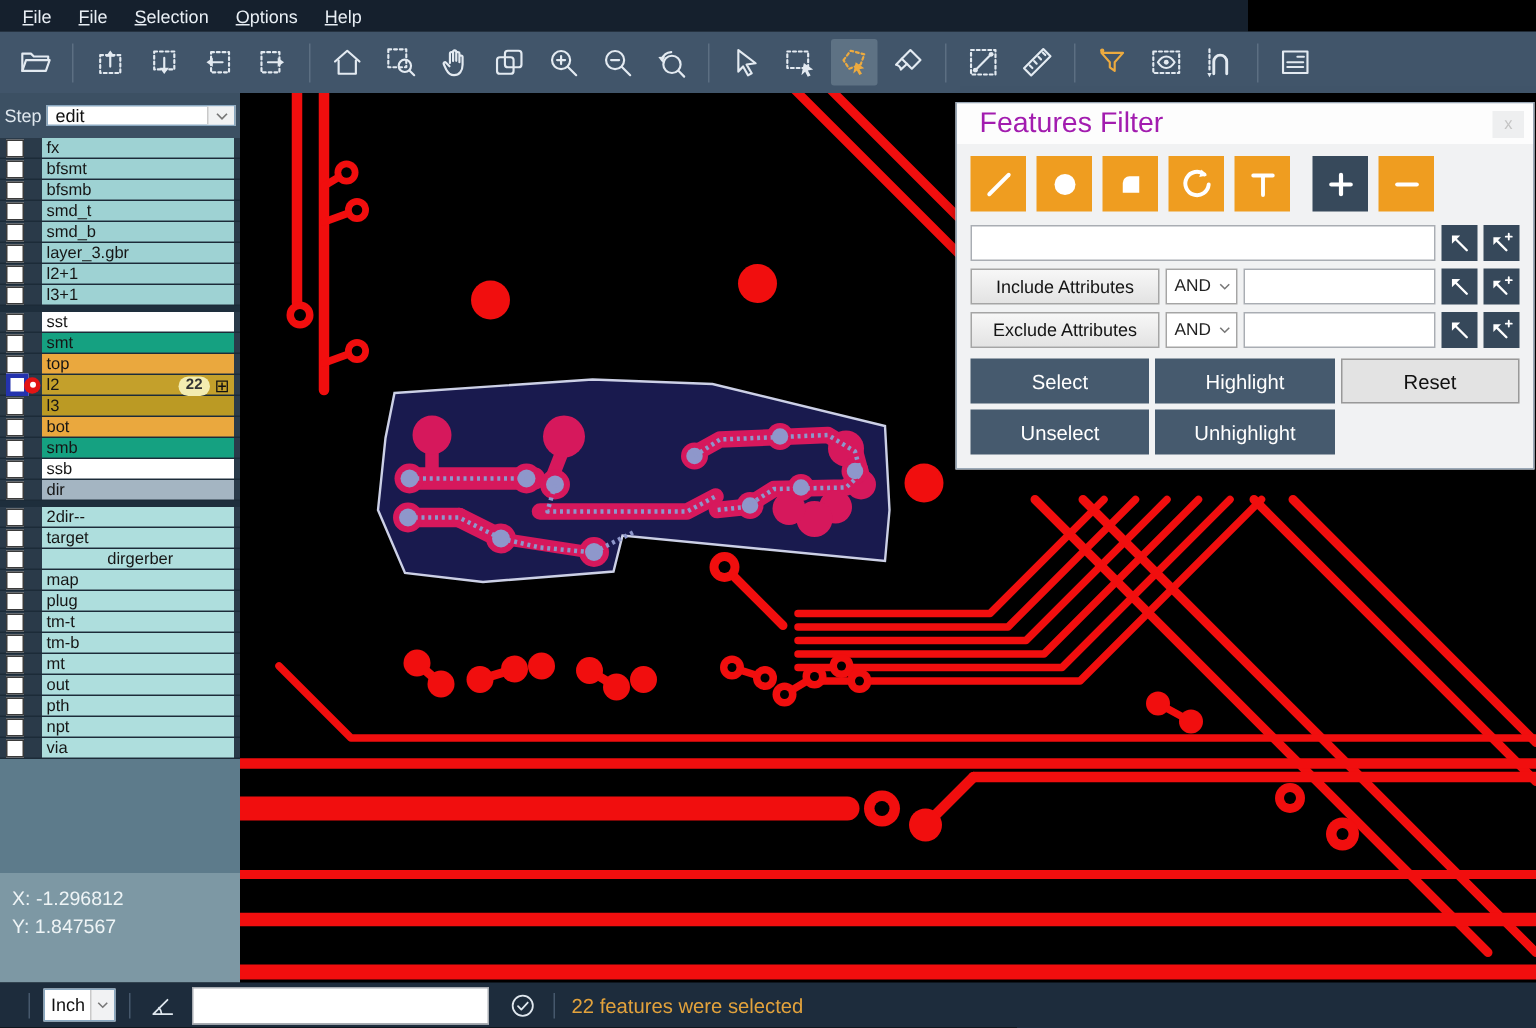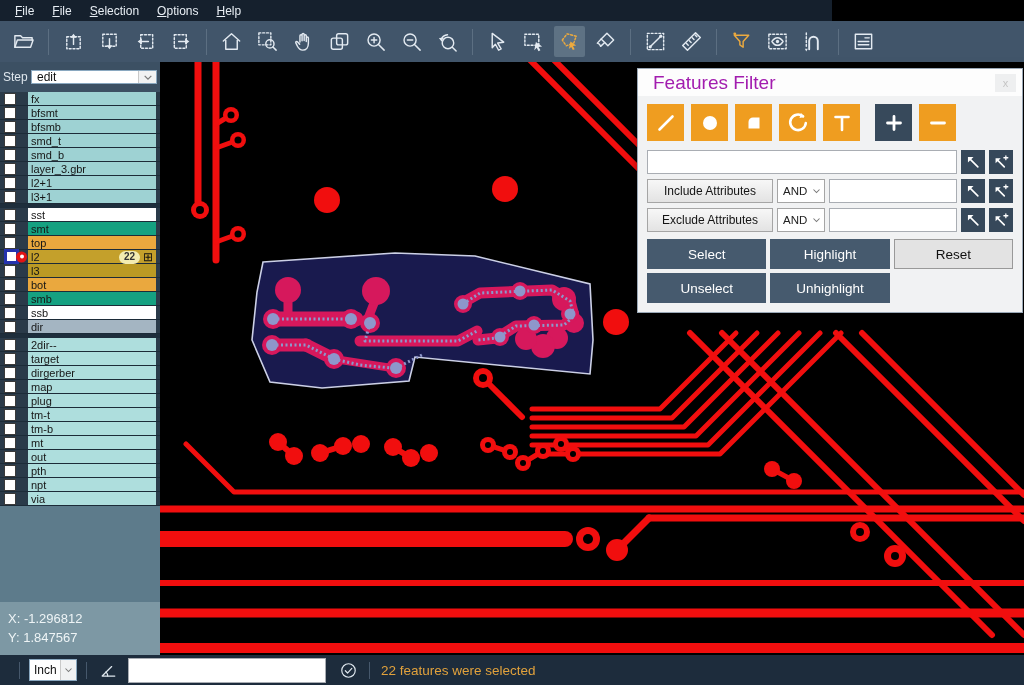--- a/index.html
+++ b/index.html
@@ -34,21 +34,21 @@
   .cb.checked{width:9px;height:9px;border:3px solid #2433ae;}
   .active-dot{display:none;position:absolute;left:16px;top:50%;transform:translateY(-50%);
               width:11px;height:11px;border-radius:50%;background:#e21414;}
   .active-dot::after{content:"";position:absolute;left:3.5px;top:3.5px;width:4px;height:4px;border-radius:50%;background:#fff;}
   .chip{flex:1;height:100%;margin-right:4px;position:relative;display:flex;align-items:center;}
   .chip-label{font-size:11px;color:#161616;padding-left:3px;white-space:nowrap;}
   .badge{display:none;position:absolute;right:16px;top:1px;background:#f3ecb0;border-radius:8px;
          font-size:10px;color:#333;padding:0 5px;line-height:12.5px;font-weight:bold;}
   .grid-ic{display:none;position:absolute;right:3px;top:0;font-size:12px;color:#111;line-height:15px;}
   .side-filler{flex:1;background:#5d7b8b;}
-  .coords{height:53px;background:#7d98a4;flex:none;padding:7px 8px;box-sizing:border-box;
+  .coords{height:73px;background:#7d98a4;flex:none;padding:7px 8px;box-sizing:border-box;
           color:#eef4f6;font-size:13px;line-height:19px;}
 
   .canvas-wrap{position:absolute;left:160px;top:62px;width:864px;height:593px;background:#000;}
 
   .dialog{position:absolute;left:637px;top:68px;width:386px;background:#f1f2f3;
           border:1px solid #9aa8b6;box-shadow:3px 4px 10px rgba(0,0,0,.5);box-sizing:border-box;}
   .dlg-title{height:27px;background:#fdfdfd;display:flex;align-items:center;padding-left:15px;position:relative;}
   .dlg-title-text{color:#a21caf;font-size:19px;flex:1;}
   .dlg-close{width:21px;height:18px;background:#eeeff0;color:#c4c4c4;font-size:11px;display:flex;
              align-items:center;justify-content:center;margin-right:6px;}
@@ -599,21 +599,21 @@
     <div class="chip" style="background: rgb(174, 222, 221);">
       <span class="chip-label">target</span>
 
     </div>
   </div>
       <div class="layer-row">
     <div class="gutter">
       <span class="cb"></span>
 
     </div>
-    <div class="chip" style="background: rgb(174, 222, 221);">
+    <div class="chip" style="background: rgb(174, 222, 221); justify-content: center;">
       <span class="chip-label">dirgerber</span>
 
     </div>
   </div>
       <div class="layer-row">
     <div class="gutter">
       <span class="cb"></span>
 
     </div>
     <div class="chip" style="background: rgb(174, 222, 221);">

